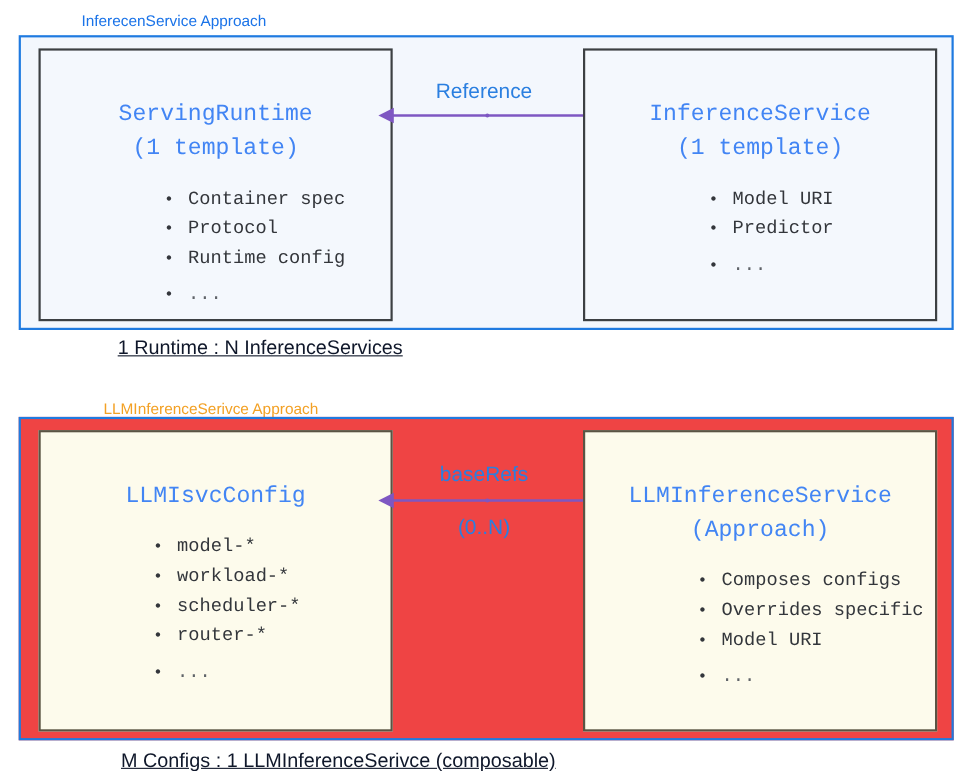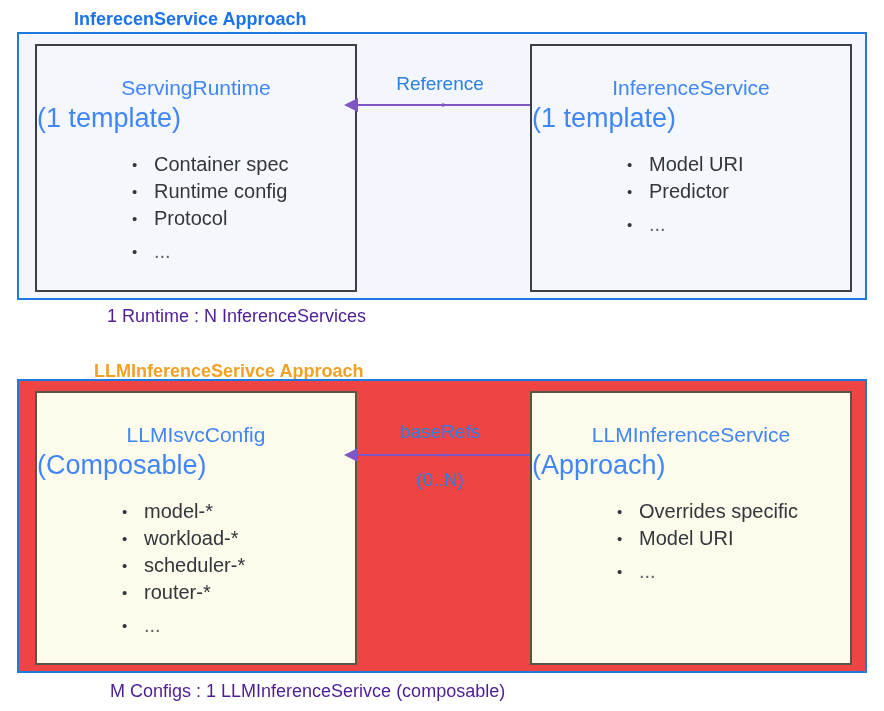--- a/index.html
+++ b/index.html
@@ -19,24 +19,23 @@
     position: absolute;
     left: 0; top: 0;
     width: 884px;
     height: 711px;
     overflow: hidden;
   }
 
   
   .section-title {
     position: absolute;
-    font-size: 18px;
+    font-size: 14px;
     line-height: 22px;
     white-space: nowrap;
-    font-weight: bold;
   }
   #title-1 { left: 74px;  top: 8px;   color: #1a73e8; }
   #title-2 { left: 70px;  top: 360px; color: #f3a125; margin-left: 24px; }
 
   
   .panel {
     position: absolute;
     box-sizing: border-box;
     border: 2px solid #1f7ae0;
   }
@@ -48,21 +47,22 @@
   #panel-2 {
     left: 17px; top: 379px;
     width: 850px; height: 294px;
     background: #ef4444;
   }
 
   
   .card {
     position: absolute;
     box-sizing: border-box;
-    padding: 0;
+    padding: 17px;
+    font-family: Liberation Mono, monospace;
   }
   .card.blue {
     border: 2px solid #3c4043;
     background: #f4f8fd;
   }
   .card.cream {
     border: 2px solid #5a5444;
     background: #fdfbec;
   }
   #card-servingruntime  { left: 16px;  top: 10px;  width: 322px; height: 248px; }
@@ -71,33 +71,34 @@
   #card-llminferencesvc { left: 511px; top: 10px;  width: 322px; height: 274px; }
 
   .card-title {
     text-align: center;
     color: #4285f4;
     font-size: 21px;
     line-height: 31px;
     margin-top: 26px;
   }
   .card-subtitle {
+    text-align: center;
     color: #4285f4;
-    font-size: 27px;
+    font-size: 21px;
     line-height: 31px;
   }
 
   ul.bullets {
     list-style: none;
     margin: 0;
     padding: 0;
     margin-top: 17px;
     padding-left: 95px;
     color: #33363b;
-    font-size: 20px;
+    font-size: 17px;
     line-height: 27px;
   }
   #card-llmisvcconfig ul.bullets,
   #card-llminferencesvc ul.bullets {
     padding-left: 85px;
   }
   ul.bullets li {
     position: relative;
     padding-left: 22px;
     white-space: nowrap;
@@ -139,44 +140,45 @@
   svg.arrow-svg {
     position: absolute;
     left: 0;
     top: 0;
     overflow: visible;
   }
 
   
   .caption {
     position: absolute;
-    color: #4c1d95;
+    color: #0f172a;
     font-size: 18px;
     line-height: 22px;
     white-space: nowrap;
+    text-decoration: underline;
   }
   #caption-1 { left: 107px; top: 305px; }
   #caption-2 { left: 110px; top: 680px; }
 </style>
 </head>
 <body>
 
 <div class="diagram">
 
   <div class="section-title" id="title-1">InferecenService Approach</div>
 
   <div class="panel" id="panel-1">
 
     <div class="card blue" id="card-servingruntime">
       <div class="card-title">ServingRuntime</div>
       <div class="card-subtitle">(1 template)</div>
       <ul class="bullets">
         <li>Container spec</li>
+        <li>Protocol</li>
         <li>Runtime config</li>
-        <li>Protocol</li>
         <li class="ellipsis">...</li>
       </ul>
     </div>
 
     <div class="card blue" id="card-inferenceservice">
       <div class="card-title">InferenceService</div>
       <div class="card-subtitle">(1 template)</div>
       <ul class="bullets">
         <li>Model URI</li>
         <li>Predictor</li>
@@ -195,34 +197,34 @@
   </div>
 
   <div class="caption" id="caption-1">1 Runtime : N InferenceServices</div>
 
   <div class="section-title" id="title-2">LLMInferenceSerivce Approach</div>
 
   <div class="panel" id="panel-2">
 
     <div class="card cream" id="card-llmisvcconfig">
       <div class="card-title">LLMIsvcConfig</div>
-      <div class="card-subtitle">(Composable)</div>
       <ul class="bullets">
         <li>model-*</li>
         <li>workload-*</li>
         <li>scheduler-*</li>
         <li>router-*</li>
         <li class="ellipsis">...</li>
       </ul>
     </div>
 
     <div class="card cream" id="card-llminferencesvc">
       <div class="card-title">LLMInferenceService</div>
       <div class="card-subtitle">(Approach)</div>
       <ul class="bullets">
+        <li>Composes configs</li>
         <li>Overrides specific</li>
         <li>Model URI</li>
         <li class="ellipsis">...</li>
       </ul>
     </div>
   </div>
 
   <div class="arrow-wrap" id="arrow-2">
     <div class="arrow-label top">baseRefs</div>
     <div class="arrow-label bottom">(0..N)</div>

